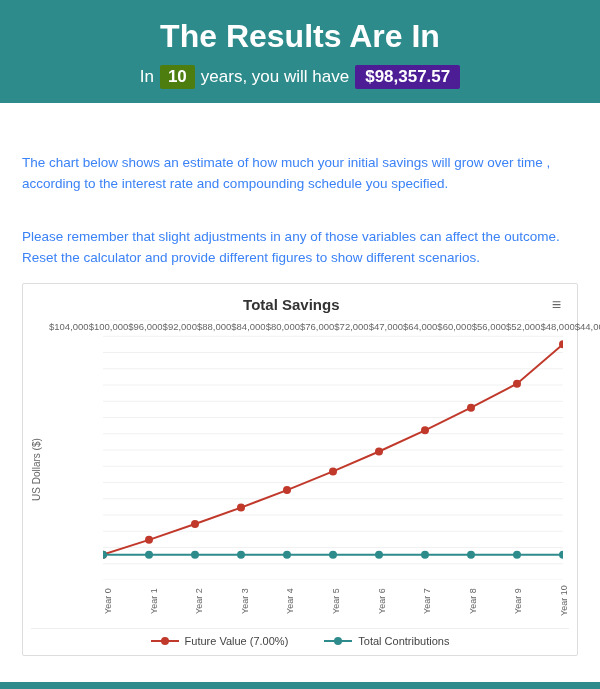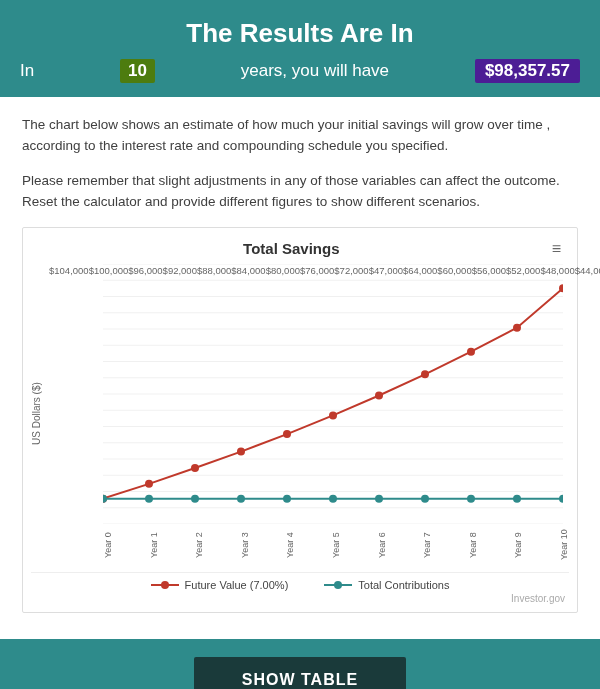--- a/index.html
+++ b/index.html
@@ -10,30 +10,30 @@
       font-family: Arial, sans-serif;
       color: #222;
     }
     .header-section {
       background: #2e8b8b;
       text-align: center;
       padding: 18px 20px 14px;
     }
     .main-title {
       color: #fff;
-      font-size: 26px;
+      font-size: 32px;
       font-weight: bold;
       margin-bottom: 10px;
     }
     .subtitle-line {
       color: #fff;
       font-size: 17px;
       display: flex;
       align-items: center;
-      justify-content: space-between;
+      justify-content: center;
       gap: 6px;
     }
     .years-badge {
       background: #4d7c0f;
       color: #fff;
       font-weight: bold;
       padding: 2px 8px;
       border-radius: 2px;
       font-size: 17px;
     }
@@ -45,23 +45,24 @@
       border-radius: 2px;
       font-size: 17px;
     }
     .content-section {
       background: #fff;
       margin: 0;
       padding: 18px 22px 14px;
     }
     .description-text {
       font-size: 13.5px;
-      color: #404040;
+      color: #3b82f6;
       line-height: 1.55;
       margin-bottom: 14px;
+      margin-top: 32px;
     }
     .chart-container {
       background: #fff;
       border: 1px solid #ddd;
       border-radius: 2px;
       padding: 10px 8px 8px 8px;
       margin-bottom: 12px;
       position: relative;
     }
     .chart-header {
@@ -351,19 +352,18 @@
         <span>Future Value (7.00%)</span>
       </div>
       <div class="legend-item">
         <div class="legend-line" style="position:relative;">
           <div class="legend-line-teal"></div>
           <div class="legend-dot-teal"></div>
         </div>
         <span>Total Contributions</span>
       </div>
     </div>
-    <div class="investor-credit">Investor.gov</div>
   </div>
 </div>
 
 <div class="show-table-section">
   <button class="show-table-btn">SHOW TABLE</button>
 </div>
 
 </body></html>

